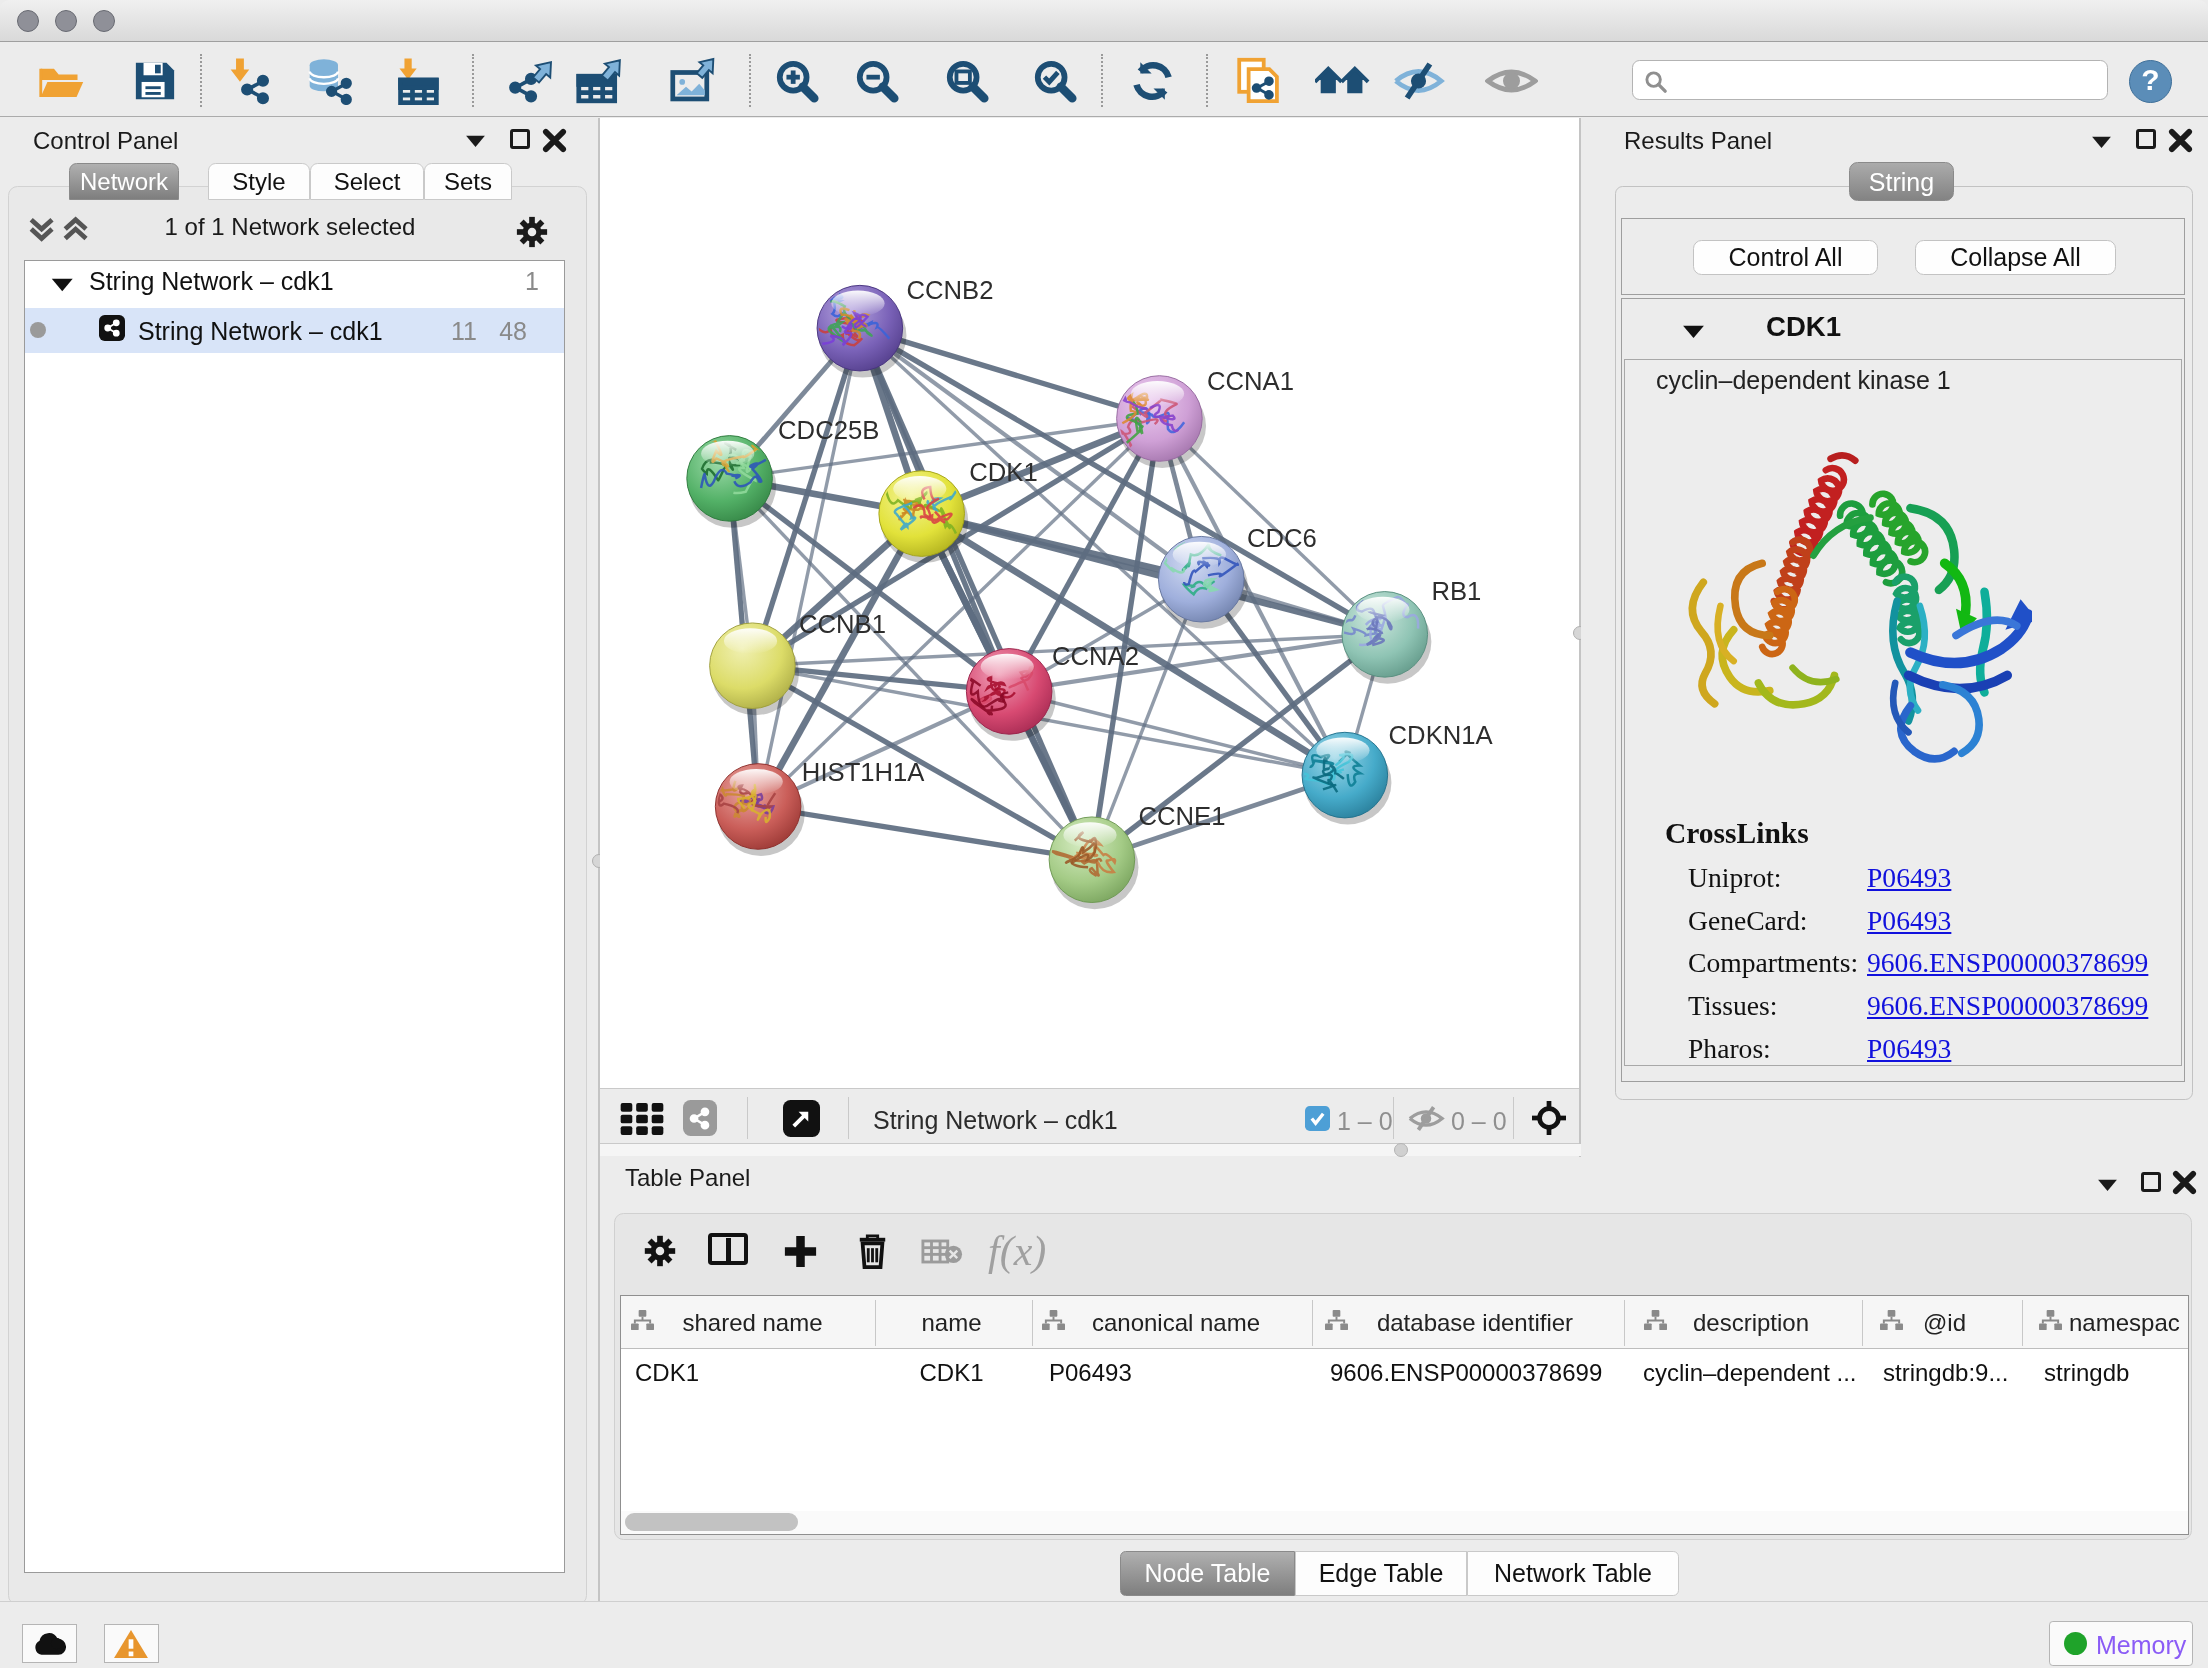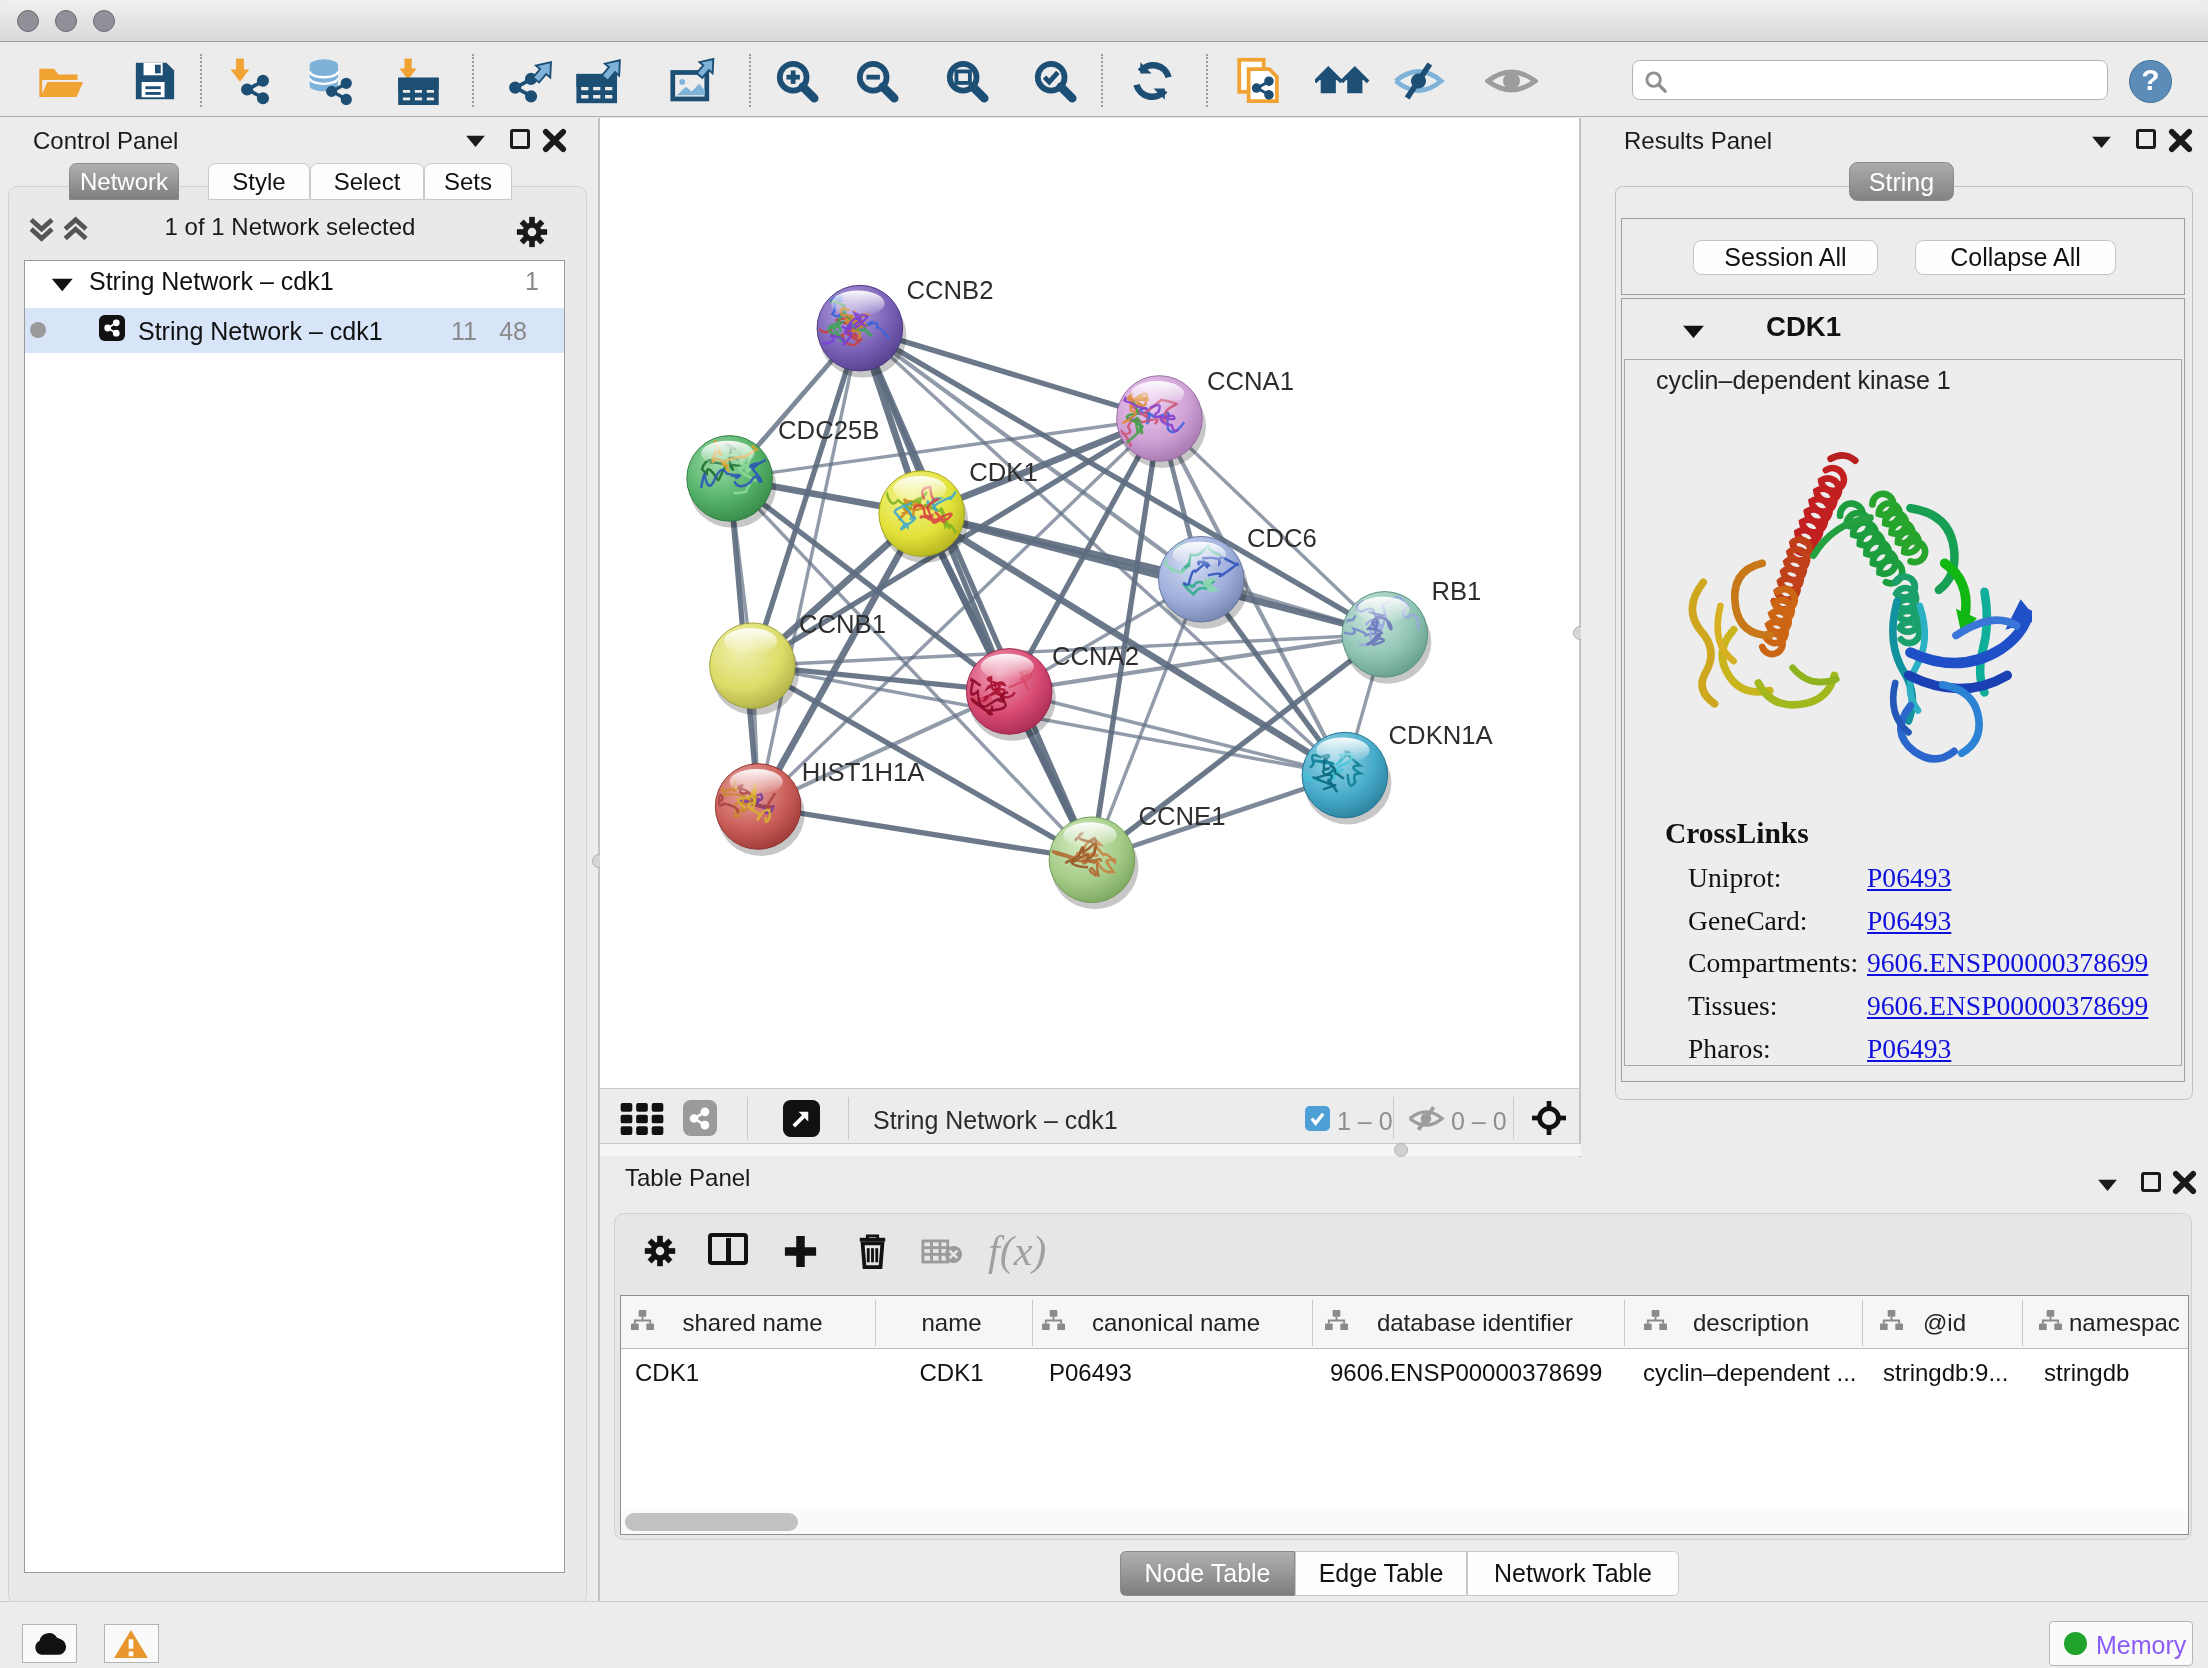--- a/index.html
+++ b/index.html
@@ -602,21 +602,21 @@
 <svg class="abs" style="left:508px;top:16px" width="25" height="15" viewBox="0 0 26 16">
       <path d="M3 3 h20 l-10 12 z" fill="#1a1a1a"></path>
     </svg>
 <div class="abs" style="left:555px;top:11.4px;width:20px;height:20px;border:3.3px solid #1a1a1a;border-radius:2.9px"></div>
 <svg class="abs" style="left:587px;top:9.5px" width="25" height="25" viewBox="0 0 26 26">
       <path d="M4 4 L22 22 M22 4 L4 22" stroke="#1a1a1a" stroke-width="6" stroke-linecap="round"></path>
     </svg>
 <div class="abs" style="left:34px;top:68px;width:578px;height:914px;background:#ececec;border:1px solid #c2c2c2;border-radius:7.6px"></div>
 <div class="abs" style="left:268px;top:44px;width:105px;height:39px;background:linear-gradient(#ababab,#838383);border:1px solid #8a8a8a;border-radius:8.6px;color:#fff;text-align:center;font-size:25px;line-height:38px">String</div>
 <div class="abs" style="left:40px;top:100px;width:564px;height:77px;background:#ececec;border:1px solid #9e9e9e"></div>
-<div class="abs" style="left:112px;top:122px;width:185px;height:35px;background:#fefefe;border:1px solid #c3c3c3;border-radius:8.6px;text-align:center;font-size:25px;line-height:33px;color:#111">Session All</div>
+<div class="abs" style="left:112px;top:122px;width:185px;height:35px;background:#fefefe;border:1px solid #c3c3c3;border-radius:8.6px;text-align:center;font-size:25px;line-height:33px;color:#111">Control All</div>
 <div class="abs" style="left:334px;top:122px;width:201px;height:35px;background:#fefefe;border:1px solid #c3c3c3;border-radius:8.6px;text-align:center;font-size:25px;line-height:33px;color:#111">Collapse All</div>
 <div class="abs" style="left:40px;top:180px;width:564px;height:784px;background:#ececec;border:1px solid #9e9e9e"></div>
 <svg class="abs" style="left:99px;top:205px" width="27" height="17" viewBox="0 0 28 18">
       <path d="M3 3 h22 l-11 13 z" fill="#111"></path>
     </svg>
 <div class="abs" style="left:185px;top:193px;font-size:27.6px;font-weight:bold;color:#111">CDK1</div>
 <div class="abs" style="left:43px;top:241px;width:558px;height:707px;background:#ededed;border:1px solid #a8a8a8"></div>
 <div class="abs" style="left:75px;top:248px;font-size:25px;color:#222">cyclin–dependent kinase 1</div>
 <svg class="abs" style="left:90px;top:331px" width="361" height="314" viewBox="0 0 380 330">
 <path d="M168 10 q14 -8 26 2" fill="none" stroke="#b81f1f" stroke-width="7" stroke-linecap="round"></path>

